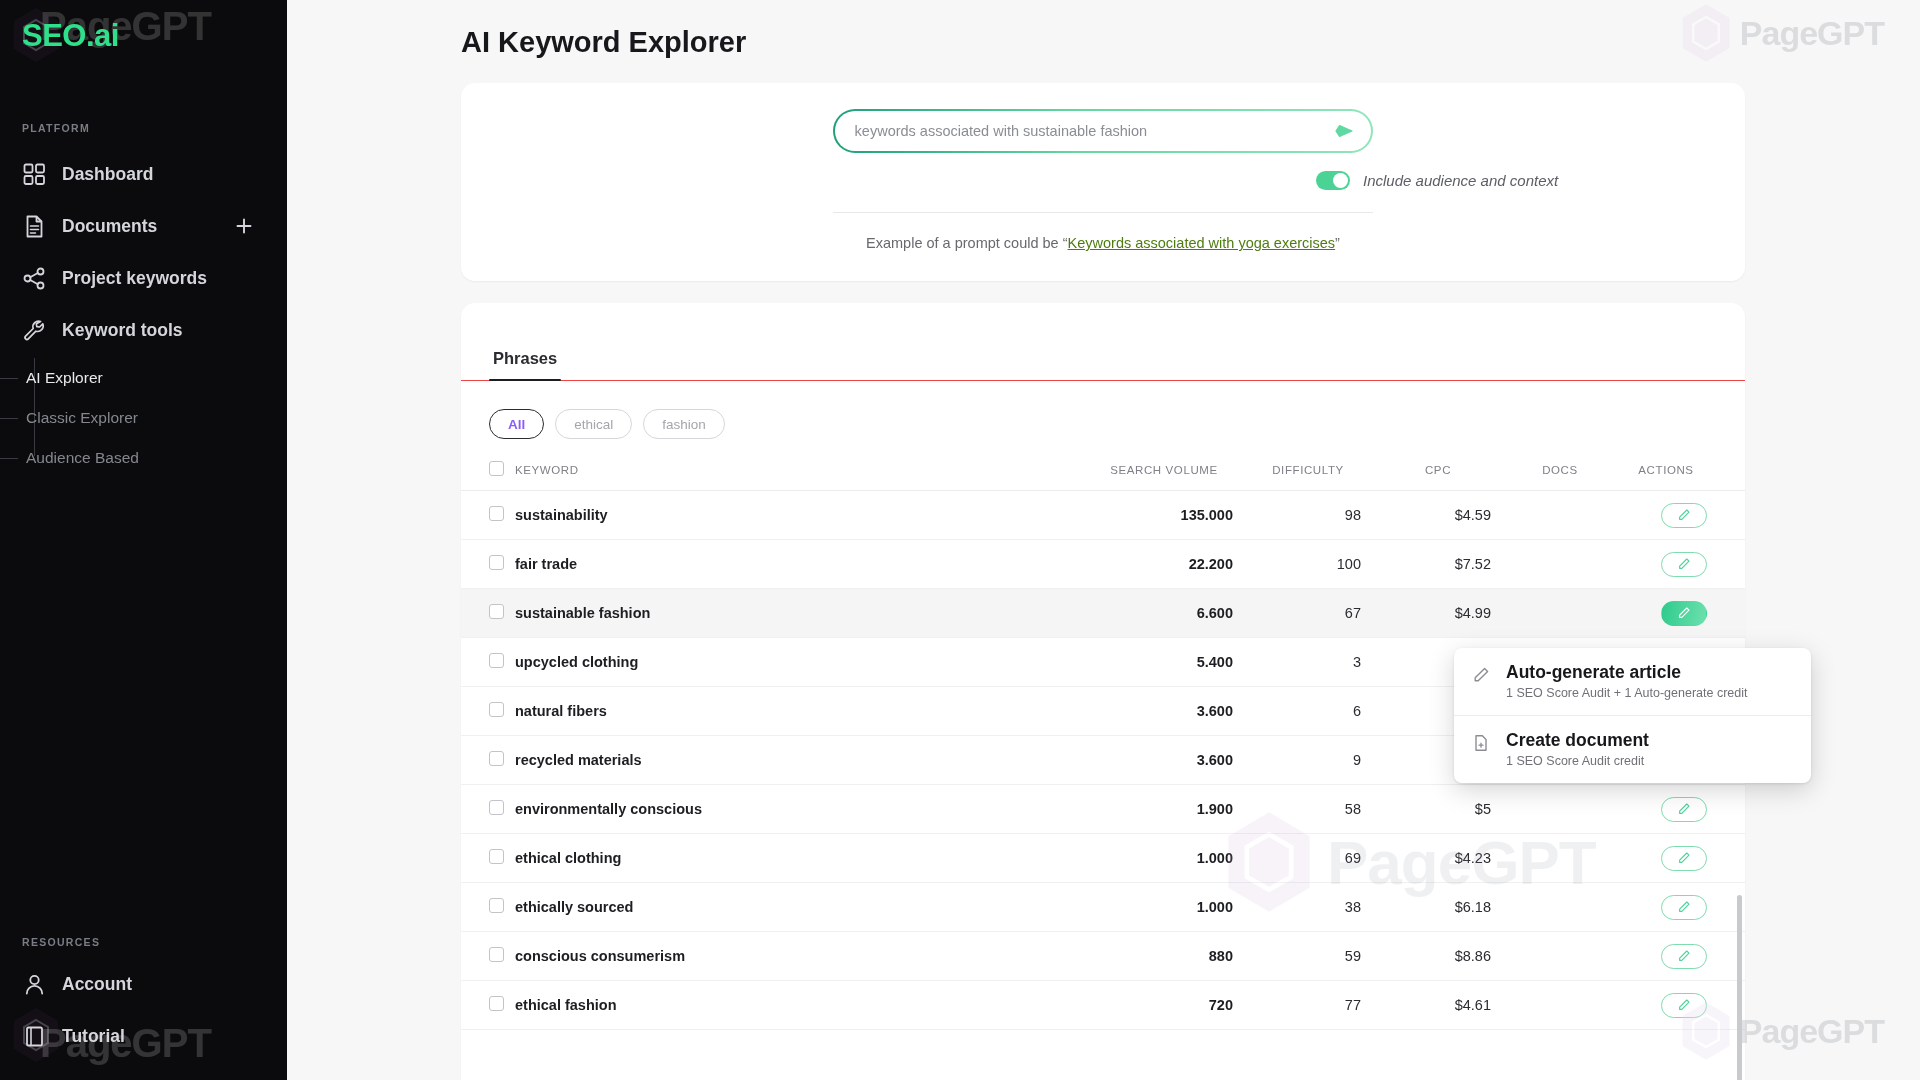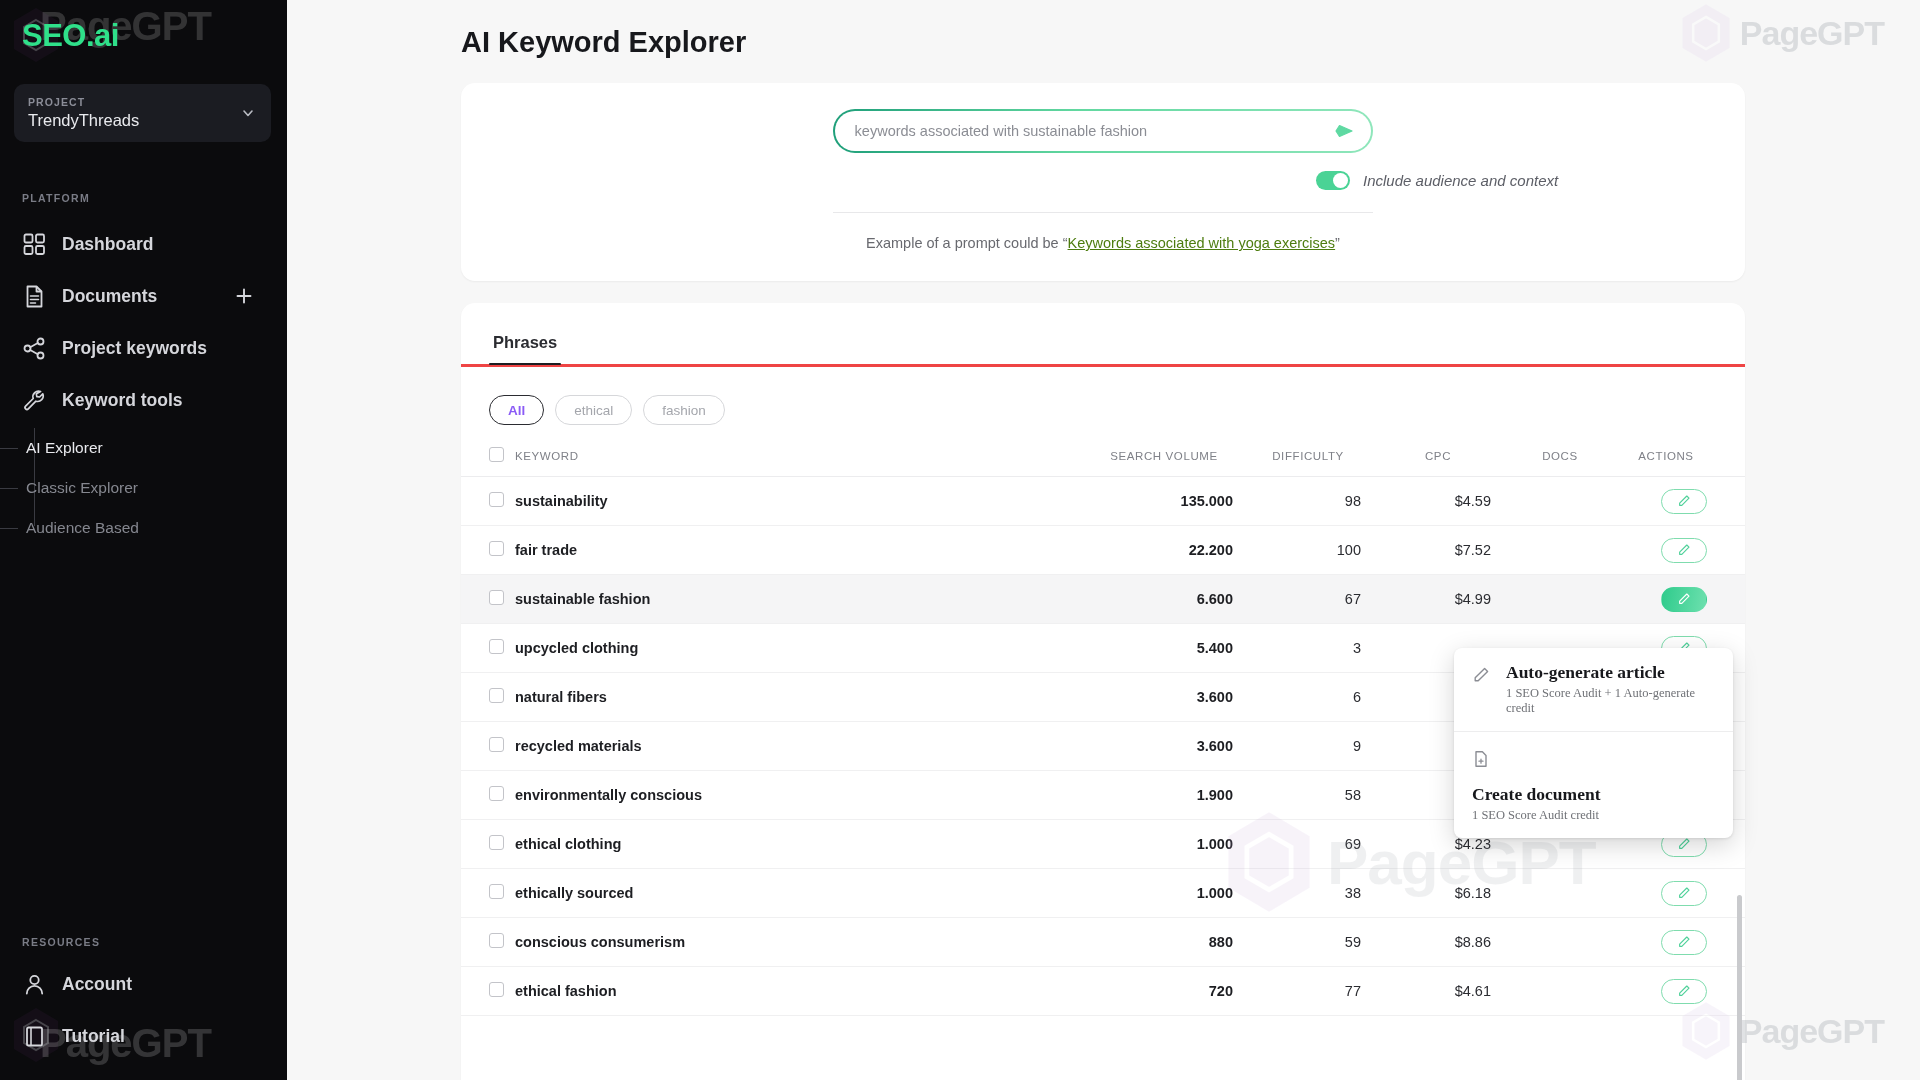--- a/index.html
+++ b/index.html
@@ -187,21 +187,21 @@
 
   
   .results-card {
     margin: 22px 0 0 174px; width: 1284px;
     background: #fff; border-radius: 14px;
     position: relative; z-index: 2;
     box-shadow: 0 1px 2px rgba(0,0,0,.05);
     padding-top: 22px;
     height: 820px; overflow: hidden;
   }
-  .tabs { padding: 0 28px; border-bottom: 3px solid #ef4444; display: flex; }
+  .tabs { padding: 0 28px; border-bottom: 1px solid #ef4444; display: flex; margin-top: 16px; }
   .tab {
     font-size: 16.5px; color: #2b2c31; font-weight: 600;
     padding: 8px 4px 12px 4px; cursor: pointer; position: relative;
   }
   .tab.active::after {
     content:""; position: absolute; left: 0; right: 0; bottom: -1px;
     height: 2.4px; background: #1d1e22; border-radius: 2px;
   }
 
   .chips { display: flex; gap: 11px; padding: 28px 28px 0 28px; }
@@ -249,29 +249,29 @@
     cursor: pointer;
   }
   .act-btn.filled {
     background: linear-gradient(100deg,#2fcb8c 0%, #6de0ae 100%);
     border-color: transparent;
   }
 
   
   .menu {
     position: absolute; left: 1167px; top: 648px;
-    width: 279px; background: #fff; border-radius: 8px;
+    width: 357px; background: #fff; border-radius: 8px;
     box-shadow: 0 7px 26px rgba(0,0,0,.17), 0 1px 3px rgba(0,0,0,.10);
-    z-index: 30; overflow: hidden; font-family: Liberation Serif, serif;
+    z-index: 30; overflow: hidden;
   }
   .menu-item {
     display: flex; gap: 16px; align-items: flex-start;
     padding: 14px 16px 15px 18px; cursor: pointer;
   }
-  .menu-item + .menu-item { border-top: 1px solid #ededee; flex-direction: column; }
+  .menu-item + .menu-item { border-top: 1px solid #ededee; }
   .mi-ico { width: 18px; height: 18px; margin-top: 4px; flex: 0 0 18px; }
   .mi-title { font-size: 17.5px; font-weight: 700; color: #17181c; }
   .mi-sub { font-size: 12.5px; color: #6f7176; margin-top: 3px; }
 
   
   .wm-center {
     position: absolute; left: 760px; top: 505px;
     display: flex; align-items: center; gap: 10px;
     opacity: .13; z-index: 3; pointer-events: none;
   }
@@ -294,29 +294,20 @@
       <svg class="wm-hex-dark" viewBox="0 0 52 58">
         <path d="M26 2 L48 15 L48 43 L26 56 L4 43 L4 15 Z" fill="#2a1730"></path>
         <path d="M26 14 L38 21 L38 37 L26 44 L14 37 L14 21 Z" fill="none" stroke="#cfc9d8" stroke-width="2"></path>
       </svg>
       <div class="logo-watermark">PageGPT</div>
       <div class="logo">
         <span class="seo">SEO</span><span class="dot">.</span><span class="ai">ai</span>
       </div>
     </div>
 
-    <div class="project-card">
-      <div class="project-label">PROJECT</div>
-      <div class="project-name">TrendyThreads</div>
-      <span class="chev">
-        <svg viewBox="0 0 14 14">
-            <path d="M3 5 L7 9.5 L11 5" fill="none" stroke="#b9bbc3" stroke-width="1.6" stroke-linecap="round" stroke-linejoin="round"></path>
-          </svg>
-      </span>
-    </div>
 
     <div class="section-label plat-label">PLATFORM</div>
 
     <div class="nav-item">
       <span class="ico">
         <svg viewBox="0 0 25 25">
             <rect x="2.5" y="2.5" width="8" height="8" rx="1.4" fill="none" stroke="#d5d6db" stroke-width="1.8"></rect>
             <rect x="14" y="2.5" width="8" height="8" rx="1.4" fill="none" stroke="#d5d6db" stroke-width="1.8"></rect>
             <rect x="2.5" y="14" width="8" height="8" rx="1.4" fill="none" stroke="#d5d6db" stroke-width="1.8"></rect>
             <rect x="14" y="14" width="8" height="8" rx="1.4" fill="none" stroke="#d5d6db" stroke-width="1.8"></rect>

